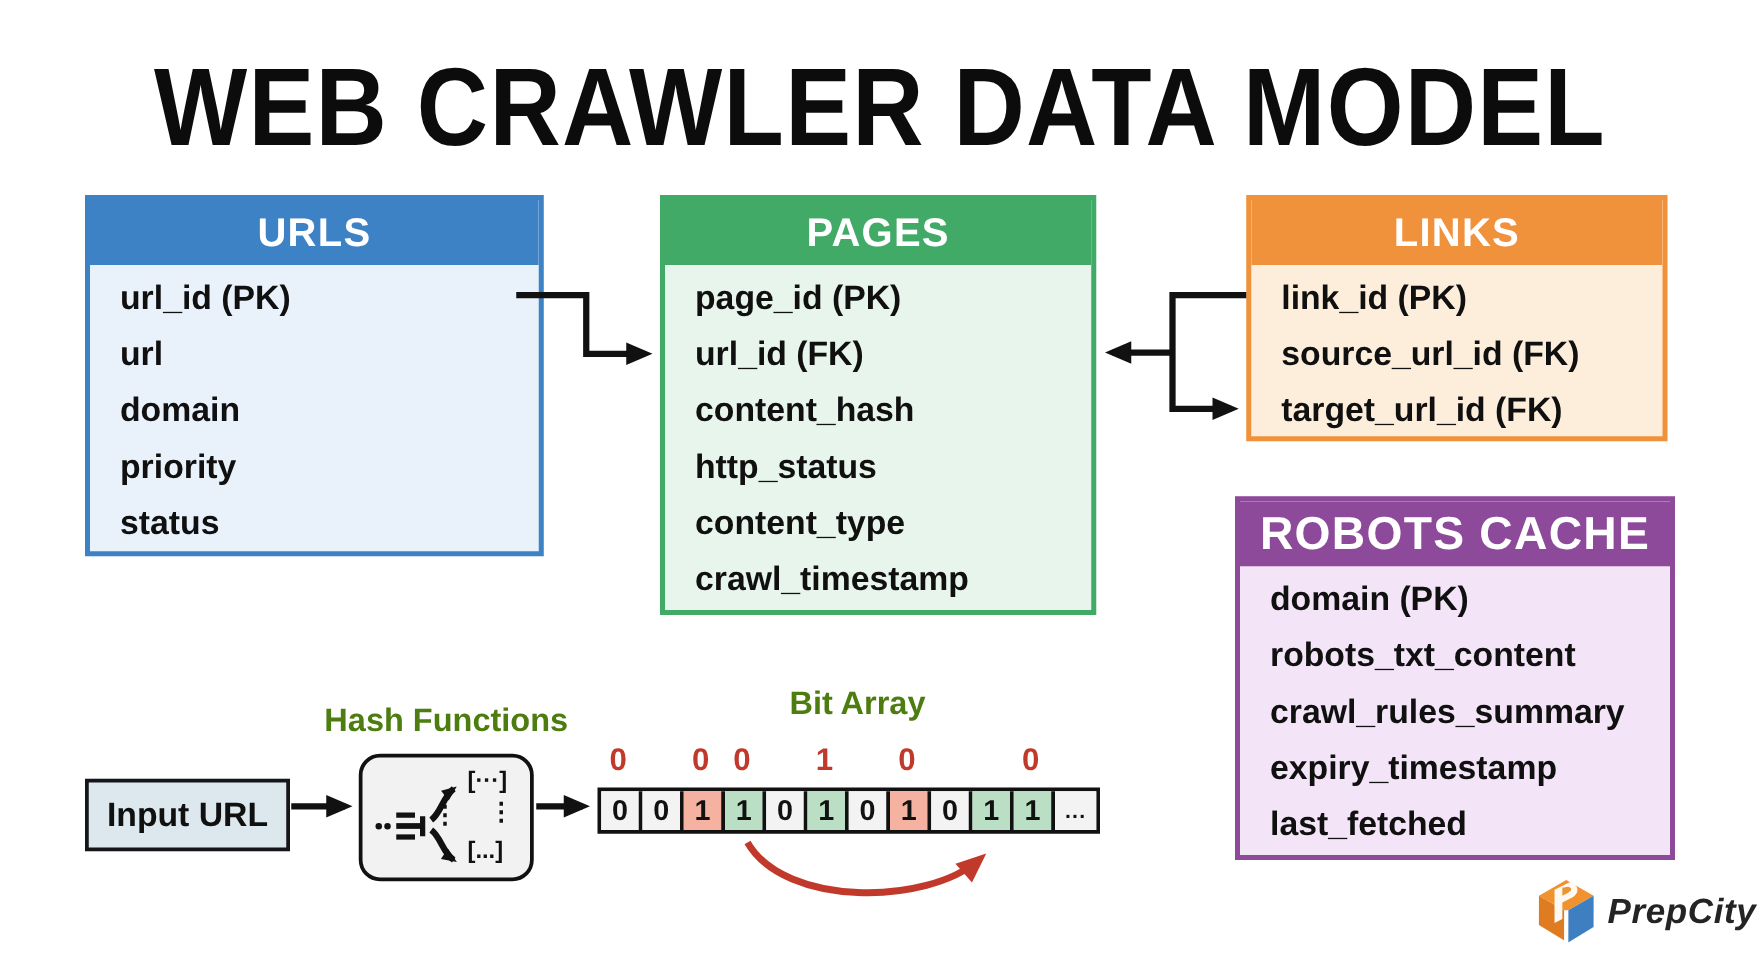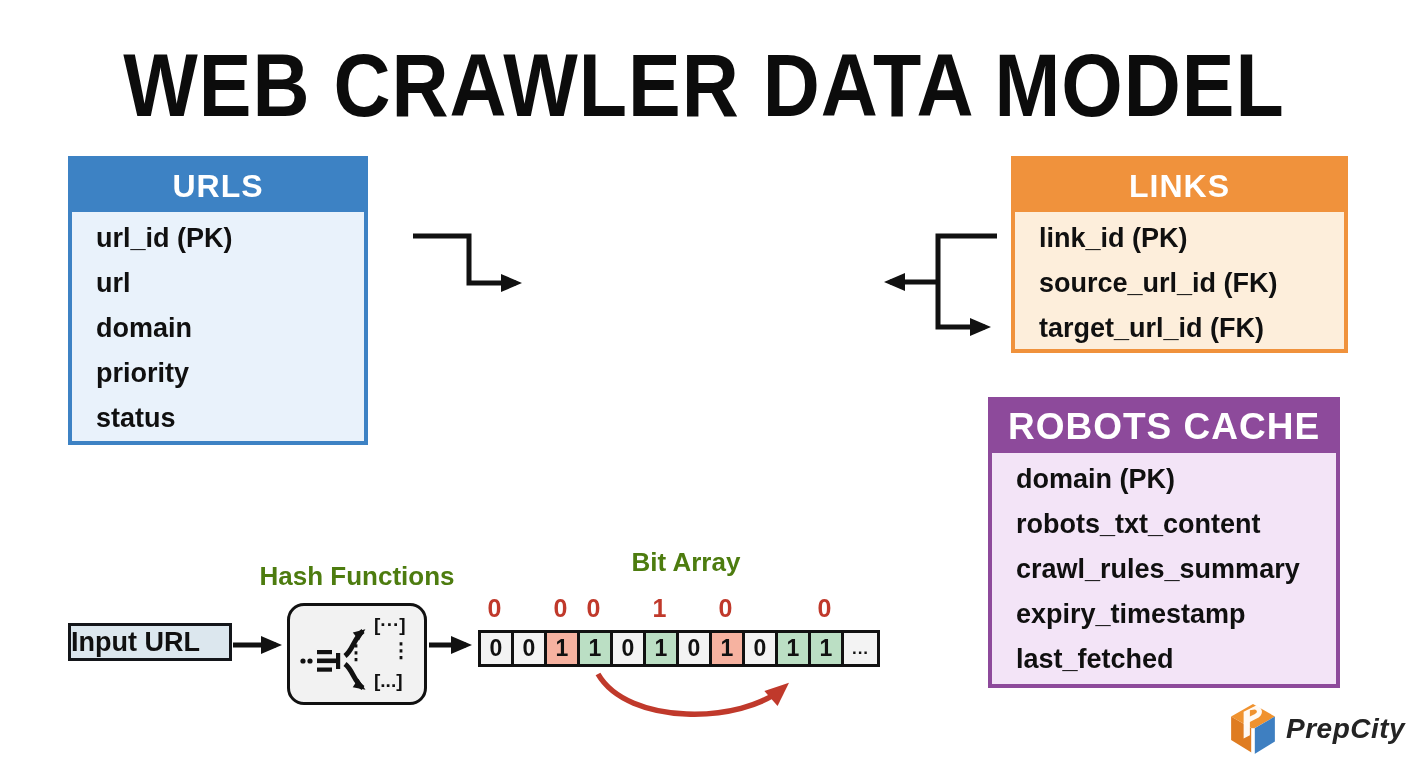--- a/index.html
+++ b/index.html
@@ -27,47 +27,47 @@
   .etable { position:absolute; overflow:hidden; border-style:solid; border-width:4px; }
   .etable-header {
     height:52px; display:flex; align-items:center; justify-content:center;
     color:#ffffff; font-weight:700; font-size:32px; letter-spacing:1px;
   }
   .etable-fields { padding:4px 0 0 24px; }
   .field-row {
     height:45px; line-height:45px;
     font-size:27px; font-weight:700; color:#101010; white-space:nowrap;
   }
-  .etable.urls   { left:68px;  top:156px; width:300px; height:289px; border-color:var(--urls_header);   background:var(--urls_body); }
+  .etable.urls   { left:68px;  top:156px; width:367px; height:289px; border-color:var(--urls_header);   background:var(--urls_body); }
   .etable.urls   .etable-header { background:var(--urls_header); }
   .etable.pages  { left:528px; top:156px; width:349px; height:336px; border-color:var(--pages_header);  background:var(--pages_body); }
   .etable.pages  .etable-header { background:var(--pages_header); }
-  .etable.links  { left:997px; top:156px; width:337px; height:197px; border-color:var(--links_header);  background:var(--links_body);margin-left:14px; }
+  .etable.links  { left:997px; top:156px; width:337px; height:197px; border-color:var(--links_header);  background:var(--links_body); }
   .etable.links  .etable-header { background:var(--links_header); }
   .etable.robots { left:988px; top:397px; width:352px; height:291px; border-color:var(--robots_header); background:var(--robots_body); }
   .etable.robots .etable-header { background:var(--robots_header); font-size:37px; }
 
   
   svg.overlay { position:absolute; inset:0; width:1408px; height:768px; pointer-events:none; z-index:6; }
   .conn { stroke:#111111; stroke-width:5; fill:none; }
   .red-curve { stroke:var(--red_accent); stroke-width:5.5; fill:none; }
 
   
   .section-label {
     position:absolute; text-align:center;
     font-size:26px; font-weight:700; color:#4d7c0f;
     white-space:nowrap;
   }
   .section-label.hash-label { left:247px; top:561px; width:220px; }
   .section-label.bit-label  { left:586px; top:547px; width:200px; }
 
   .input-url-box {
-    position:absolute; left:68px; top:623px; width:164px; height:38px;
+    position:absolute; left:68px; top:623px; width:164px; height:58px;
     background:var(--input_box_bg); border:3px solid #14161a;
-    display:flex; align-items:center; 
+    display:flex; align-items:center; justify-content:center;
     font-size:27px; font-weight:700;
   }
   .hash-box {
     position:absolute; left:287px; top:603px; width:140px; height:102px;
     background:#f2f2f2; border:3.5px solid #111; border-radius:17px;
   }
   .hash-box svg { position:absolute; inset:0; width:133px; height:95px; }
   .hash-out {
     position:absolute; font-weight:700; font-size:19px; color:#111; white-space:nowrap;
   }
@@ -115,20 +115,31 @@
     <div class="etable-header">URLS</div>
     <div class="etable-fields">
         <div class="field-row">url_id (PK)</div>
         <div class="field-row">url</div>
         <div class="field-row">domain</div>
         <div class="field-row">priority</div>
         <div class="field-row">status</div>
       </div>
   </div>
 
+  <div class="etable pages">
+    <div class="etable-header">PAGES</div>
+    <div class="etable-fields">
+        <div class="field-row">page_id (PK)</div>
+        <div class="field-row">url_id (FK)</div>
+        <div class="field-row">content_hash</div>
+        <div class="field-row">http_status</div>
+        <div class="field-row">content_type</div>
+        <div class="field-row">crawl_timestamp</div>
+      </div>
+  </div>
 
   <div class="etable links">
     <div class="etable-header">LINKS</div>
     <div class="etable-fields">
         <div class="field-row">link_id (PK)</div>
         <div class="field-row">source_url_id (FK)</div>
         <div class="field-row">target_url_id (FK)</div>
       </div>
   </div>
 

